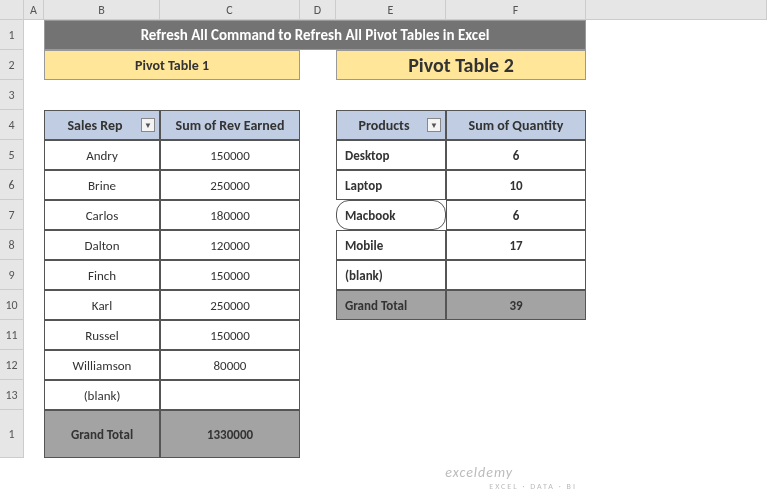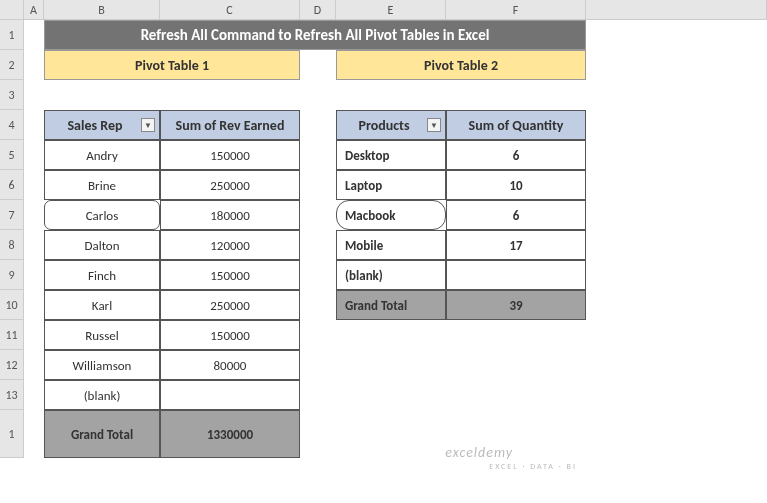--- a/index.html
+++ b/index.html
@@ -59,21 +59,21 @@
   display: flex;
   align-items: center;
   justify-content: center;
   border: 1px solid #999;
 }
 .sub2 {
   grid-column: 6 / 8;
   grid-row: 3;
   background: #ffe699;
   font-weight: bold;
-  font-size: 14px;
+  font-size: 20px;
   display: flex;
   align-items: center;
   justify-content: center;
   border: 1px solid #999;
 }
 .pthdr {
   background: #c1cde2;
   font-weight: bold;
   border: 1px solid #555;
   display: flex;
@@ -107,21 +107,21 @@
 .gtotal {
   background: #a3a3a3;
   font-weight: bold;
 }
 .pt1h1 { grid-column: 3; grid-row: 5; }
 .pt1h2 { grid-column: 4; grid-row: 5; }
 .pt1r1c1 { grid-column: 3; grid-row: 6; }
 .pt1r1c2 { grid-column: 4; grid-row: 6; }
 .pt1r2c1 { grid-column: 3; grid-row: 7; }
 .pt1r2c2 { grid-column: 4; grid-row: 7; }
-.pt1r3c1 { grid-column: 3; grid-row: 8; border-radius: 7px; }
+.pt1r3c1 { grid-column: 3; grid-row: 8; }
 .pt1r3c2 { grid-column: 4; grid-row: 8; }
 .pt1r4c1 { grid-column: 3; grid-row: 9; }
 .pt1r4c2 { grid-column: 4; grid-row: 9; }
 .pt1r5c1 { grid-column: 3; grid-row: 10; }
 .pt1r5c2 { grid-column: 4; grid-row: 10; }
 .pt1r6c1 { grid-column: 3; grid-row: 11; }
 .pt1r6c2 { grid-column: 4; grid-row: 11; }
 .pt1r7c1 { grid-column: 3; grid-row: 12; }
 .pt1r7c2 { grid-column: 4; grid-row: 12; }
 .pt1r8c1 { grid-column: 3; grid-row: 13; }
@@ -140,21 +140,21 @@
 .pt2r3c2 { grid-column: 7; grid-row: 8; }
 .pt2r4c1 { grid-column: 6; grid-row: 9; }
 .pt2r4c2 { grid-column: 7; grid-row: 9; }
 .pt2r5c1 { grid-column: 6; grid-row: 10; }
 .pt2r5c2 { grid-column: 7; grid-row: 10; }
 .pt2gtc1 { grid-column: 6; grid-row: 11; }
 .pt2gtc2 { grid-column: 7; grid-row: 11; }
 .watermark {
   position: absolute;
   right: 190px;
-  bottom: 32px;
+  bottom: 12px;
   color: #bbb;
   font-size: 14px;
   font-style: italic;
   letter-spacing: 1px;
 }
 .watermark .sub {
   font-size: 8px;
   letter-spacing: 2px;
   display: block;
   font-style: normal;

